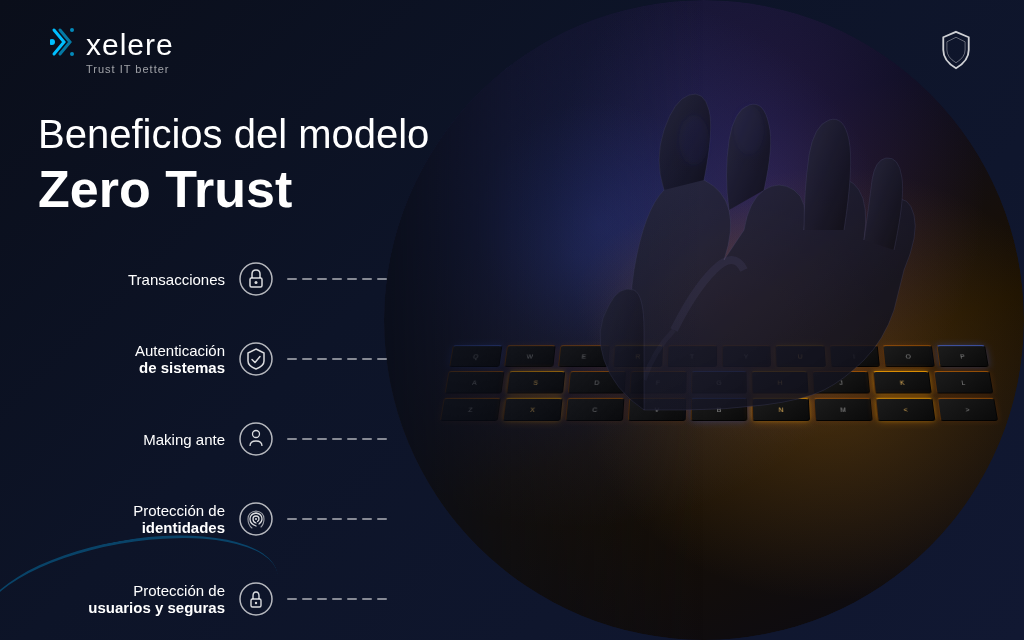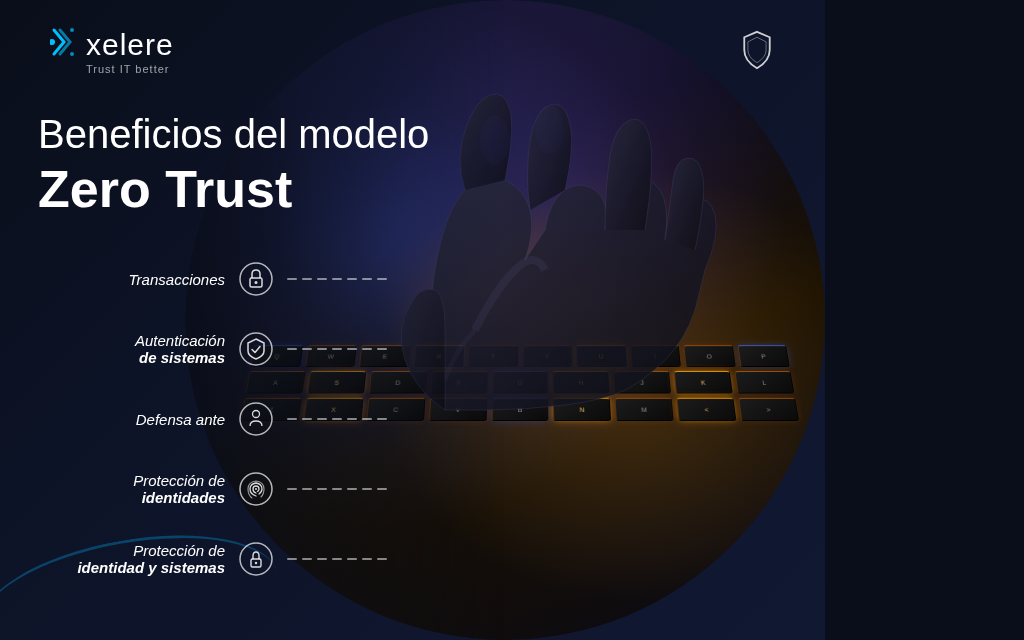--- a/index.html
+++ b/index.html
@@ -8,21 +8,21 @@
       width: 1024px;
       height: 640px;
       overflow: hidden;
       font-family: 'Arial', sans-serif;
       background-color: #0a0e1a;
       color: #ffffff;
       position: relative;
     }
 
     .container {
-      width: 825px;
+      width: 1024px;
       height: 640px;
       position: relative;
       background: linear-gradient(135deg, #0a0e1a 0%, #0d1428 40%, #111832 100%);
       overflow: hidden;
     }
 
     
     .keyboard-bg {
       position: absolute;
       right: 0;
@@ -140,22 +140,21 @@
     }
 
     
     .benefits-list {
       position: absolute;
       top: 260px;
       left: 50px;
       z-index: 10;
       display: flex;
       flex-direction: column;
-      gap: 32px;
-      font-style: italic;
+      gap: 42px;
     }
 
     .benefit-item {
       display: flex;
       align-items: center;
       gap: 0;
     }
 
     .benefit-text {
       text-align: right;
@@ -463,21 +462,21 @@
           <div class="dash"></div>
           <div class="dash"></div>
           <div class="dash"></div>
           <div class="dash"></div>
           <div class="dash"></div>
       </div>
     </div>
 
     <div class="benefit-item">
       <div class="benefit-text">
-        <span class="benefit-text-line1">Defensa ante</span>
+        <span class="benefit-text-line1">Making ante</span>
       </div>
       <div class="benefit-icon">
         <svg viewBox="0 0 34 34" xmlns="http://www.w3.org/2000/svg">
           <circle cx="17" cy="17" r="16" fill="none" stroke="rgba(255,255,255,0.7)" stroke-width="1.5"></circle>
 
           <circle cx="17" cy="12" r="3.5" fill="none" stroke="rgba(255,255,255,0.85)" stroke-width="1.3"></circle>
           <path d="M11 24 Q11 19 17 19 Q23 19 23 24" fill="none" stroke="rgba(255,255,255,0.85)" stroke-width="1.3"></path>
         </svg>
       </div>
       <div class="benefit-dashes">
@@ -513,21 +512,21 @@
           <div class="dash"></div>
           <div class="dash"></div>
           <div class="dash"></div>
           <div class="dash"></div>
       </div>
     </div>
 
     <div class="benefit-item">
       <div class="benefit-text">
         <span class="benefit-text-line1">Protección de</span>
-        <span class="benefit-text-line2">identidad y sistemas</span>
+        <span class="benefit-text-line2">usuarios y seguras</span>
       </div>
       <div class="benefit-icon">
         <svg viewBox="0 0 34 34" xmlns="http://www.w3.org/2000/svg">
           <circle cx="17" cy="17" r="16" fill="none" stroke="rgba(255,255,255,0.7)" stroke-width="1.5"></circle>
           <rect x="12" y="17" width="10" height="8" rx="1.5" fill="none" stroke="rgba(255,255,255,0.85)" stroke-width="1.4"></rect>
           <path d="M14 17 L14 14 Q14 10 17 10 Q20 10 20 14 L20 17" fill="none" stroke="rgba(255,255,255,0.85)" stroke-width="1.4"></path>
           <circle cx="17" cy="21" r="1.2" fill="rgba(255,255,255,0.85)"></circle>
         </svg>
       </div>
       <div class="benefit-dashes">

